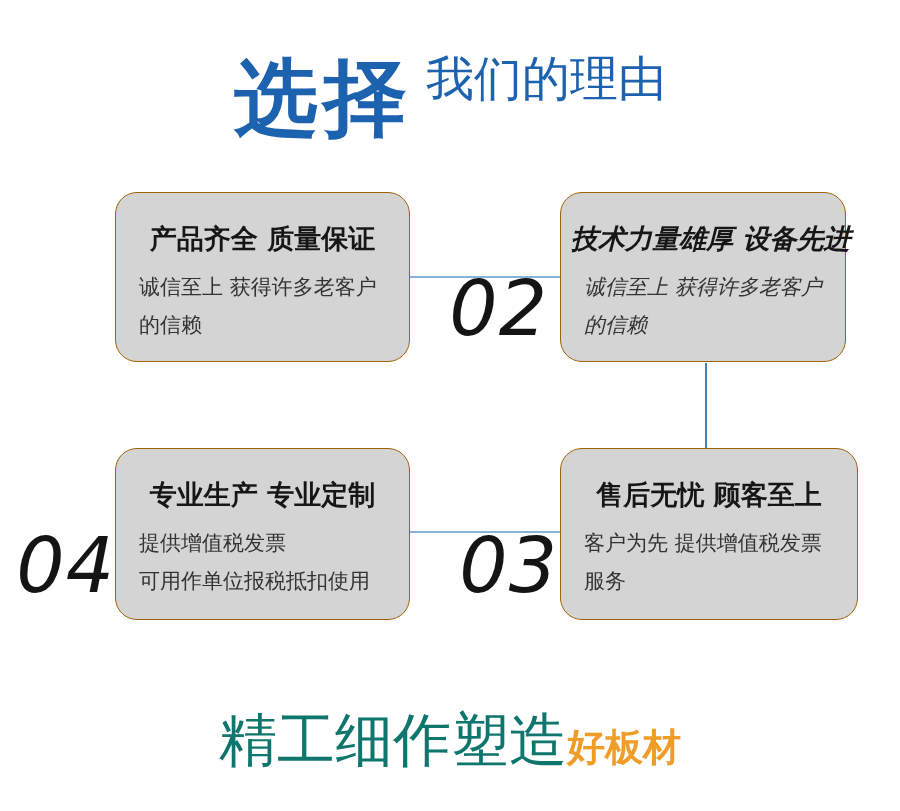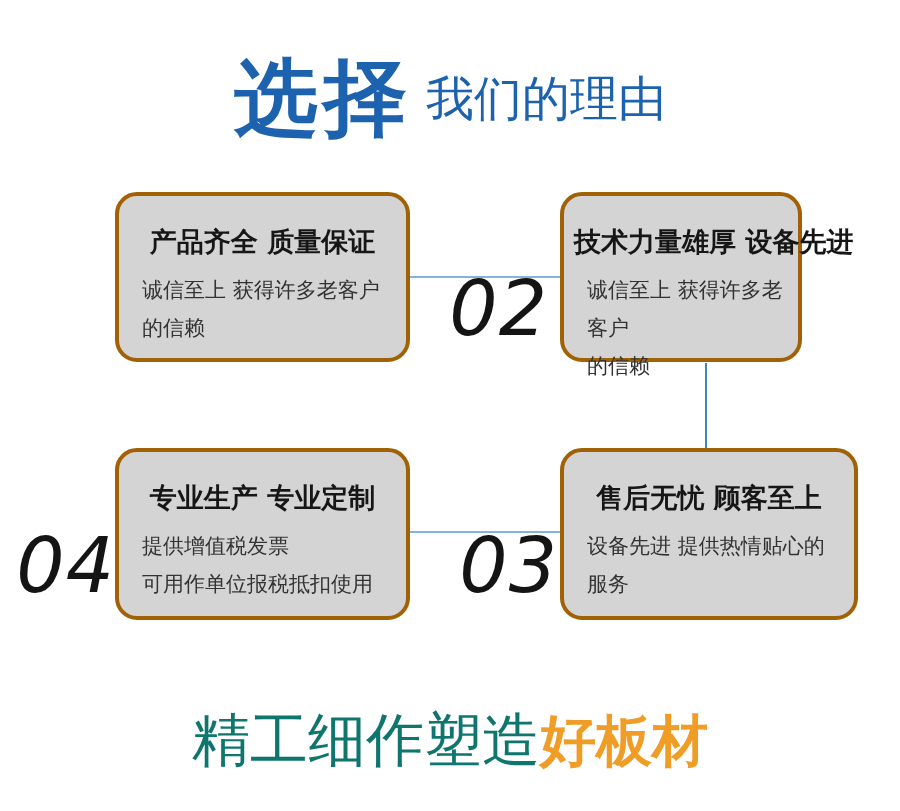--- a/index.html
+++ b/index.html
@@ -15,21 +15,20 @@
   }
 
   
   .header {
     position: absolute;
     top: 52px;
     left: 0;
     width: 100%;
     display: flex;
     justify-content: center;
-    align-items: flex-end;
     gap: 14px;
     color: #1d62ae;
   }
   .t-main {
     font-size: 84px;
     line-height: 92px;
     font-weight: 900;
     letter-spacing: 5px;
     color: #1d62ae;
   }
@@ -38,26 +37,26 @@
     line-height: 52px;
     font-weight: 500;
     margin-bottom: 20px;
     color: #1d62ae;
   }
 
   
   .card {
     position: absolute;
     background: #d4d4d4;
-    border: 4px solid #a16207;
+    border: 1px solid #a16207;
     border-radius: 22px;
     padding: 30px 10px 0 10px;
   }
   .c1 { left: 115px; top: 192px; width: 295px; height: 170px; }
-  .c2 { left: 560px; top: 192px; width: 242px; height: 170px; }
+  .c2 { left: 560px; top: 192px; width: 286px; height: 170px; font-style: italic; }
   .c4 { left: 115px; top: 448px; width: 295px; height: 172px; }
   .c3 { left: 560px; top: 448px; width: 298px; height: 172px; }
 
   .card-title {
     font-size: 27px;
     font-weight: 700;
     color: #161616;
     text-align: center;
     white-space: nowrap;
     line-height: 32px;
@@ -104,21 +103,21 @@
     text-align: center;
     line-height: 75px;
     white-space: nowrap;
   }
   .tag-dark {
     font-size: 58px;
     font-weight: 400;
     color: #0f766e;
   }
   .tag-orange {
-    font-size: 56px;
+    font-size: 38px;
     font-weight: 900;
     color: #f09d28;
   }
 </style>
 </head>
 <body>
 
 <div class="page">
 
   <div class="header">
@@ -146,21 +145,21 @@
   <div class="num n4">04</div>
   <div class="card c4">
     <div class="card-title">专业生产 专业定制</div>
     <div class="card-desc">提供增值税发票
 可用作单位报税抵扣使用</div>
   </div>
 
   <div class="num n3">03</div>
   <div class="card c3">
     <div class="card-title">售后无忧 顾客至上</div>
-    <div class="card-desc">设备先进 提供热情贴心的
+    <div class="card-desc">客户为先 提供增值税发票
 服务</div>
   </div>
 
   <div class="tagline">
     <span class="tag-dark">精工细作塑造</span><span class="tag-orange">好板材</span>
   </div>
 
 </div>
 
 </body></html>

